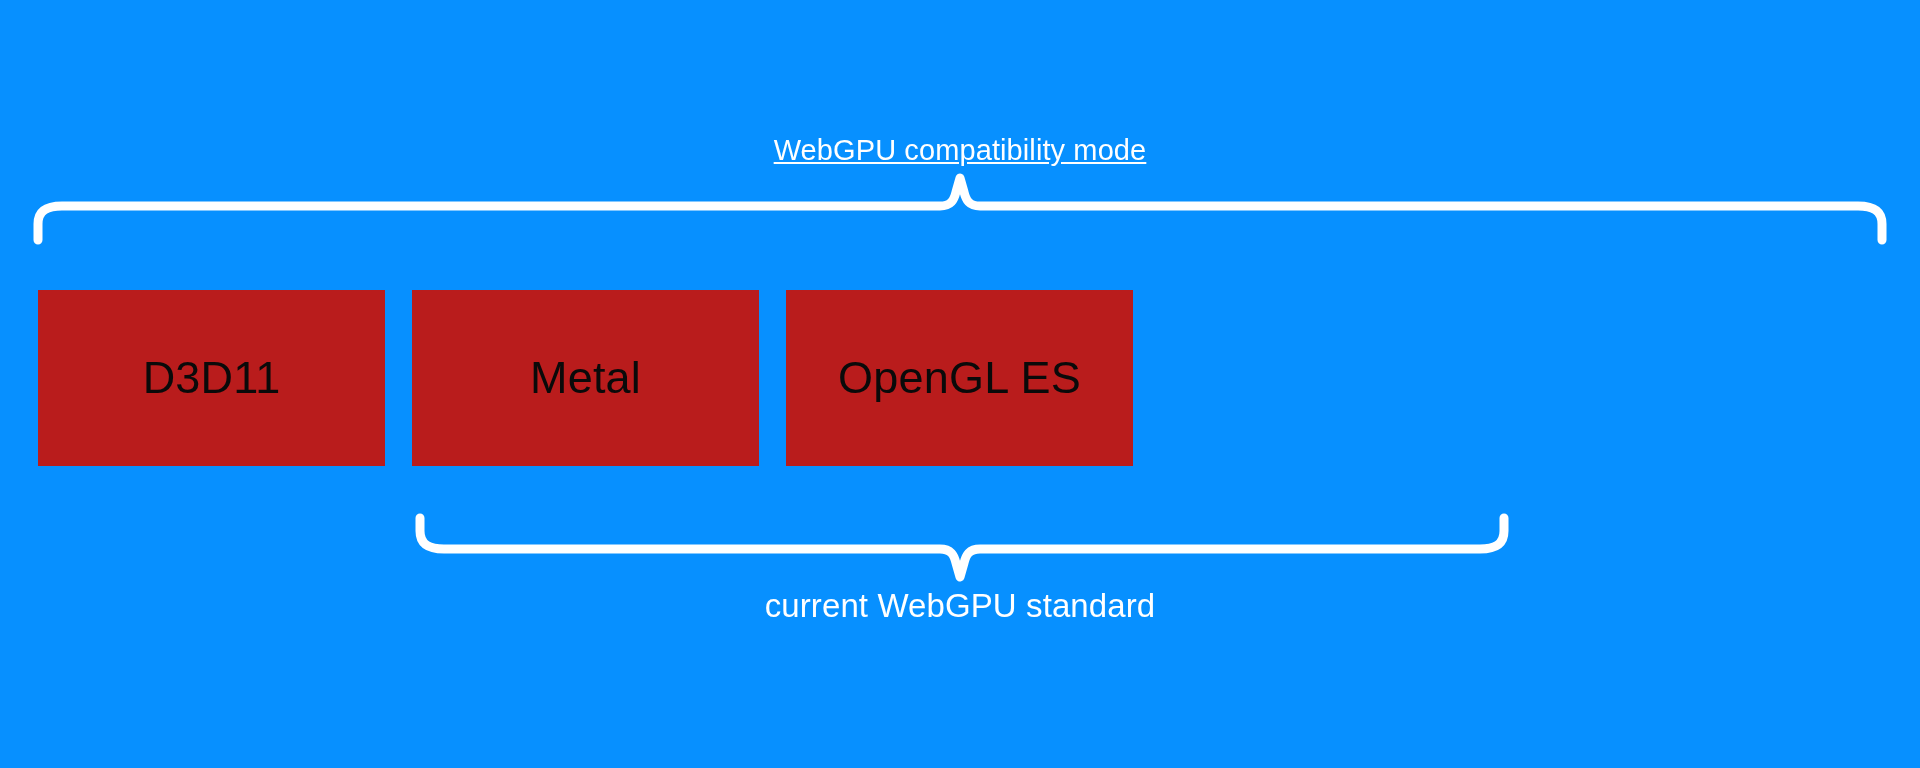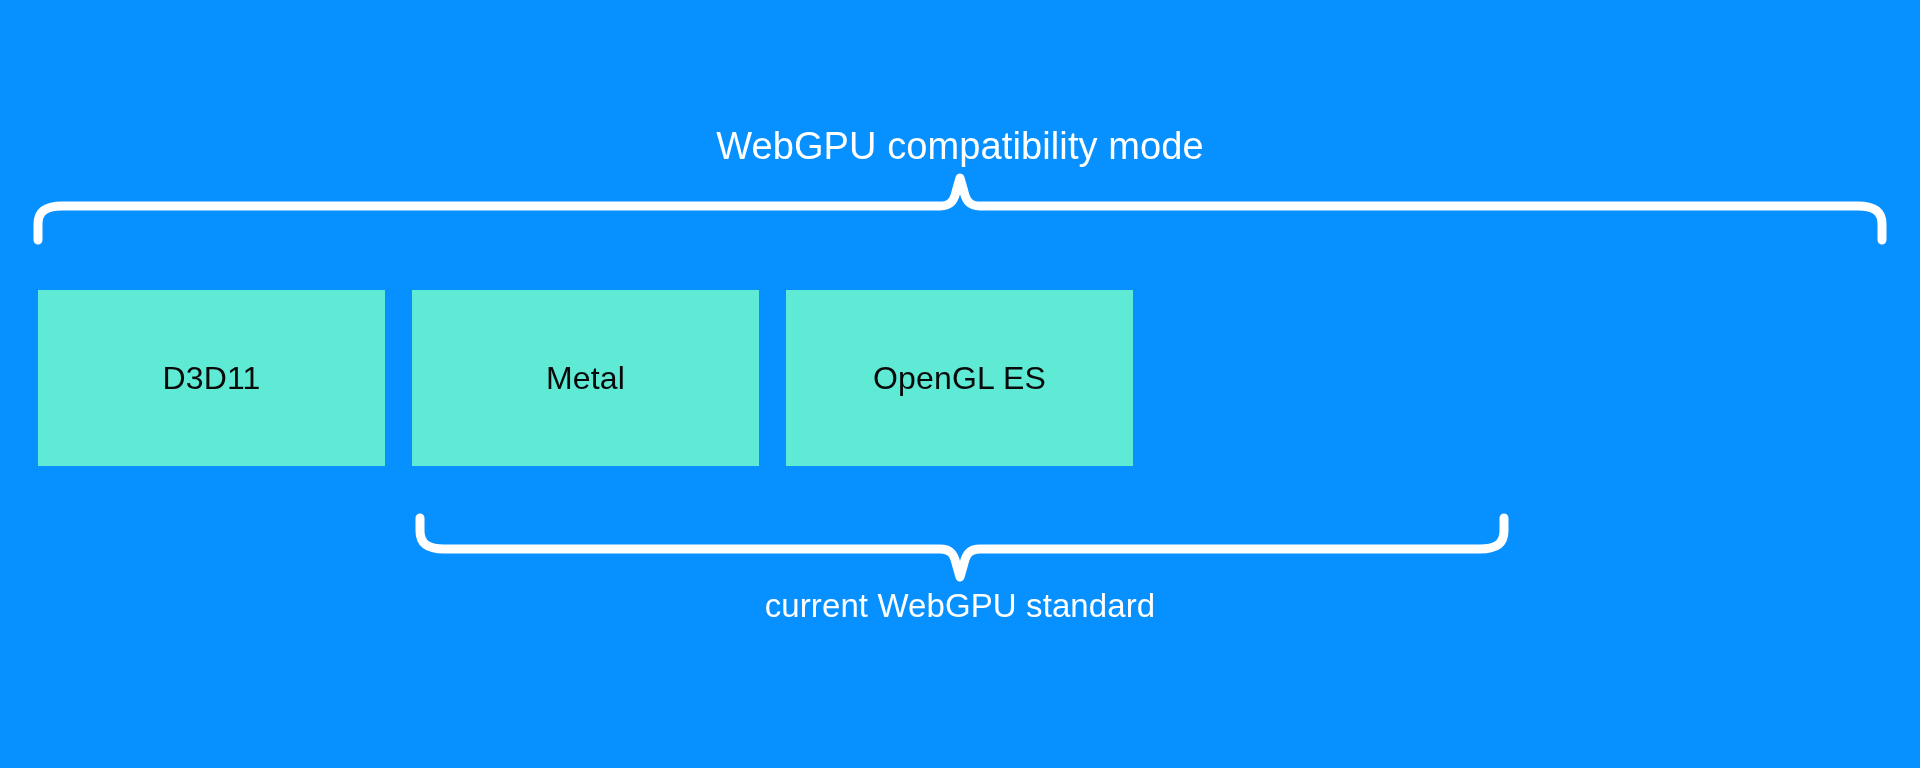--- a/index.html
+++ b/index.html
@@ -28,22 +28,23 @@
     left: 0;
     width: 1920px;
     text-align: center;
     color: #ffffff;
     font-weight: 400;
     letter-spacing: 0.1px;
     white-space: nowrap;
     line-height: 1;
   }
   #top-caption {
-    top: 127px;
-    font-size: 38px;
+    top: 136px;
+    font-size: 29px;
+    text-decoration: underline;
   }
   #bottom-caption {
     top: 589px;
     font-size: 33px;
   }
 
   
   .brace {
     position: absolute;
     pointer-events: none;
@@ -80,26 +81,26 @@
     left: 38px;
     top: 290px;
     width: 1844px;
     height: 176px;
     display: flex;
     flex-direction: row;
     align-items: stretch;
     gap: 27px;
   }
   .api-box {
-    background: #5eead4;
+    background: #b91c1c;
     display: flex;
     align-items: center;
     justify-content: center;
     color: #0a0a0a;
-    font-size: 32px;
+    font-size: 45px;
     font-weight: 400;
     letter-spacing: 0.2px;
     white-space: nowrap;
   }
   .api-box.w-347 { flex: 0 0 347px; }
   .api-box.w-348 { flex: 0 0 348px; }
 </style>
 </head>
 <body>
 

